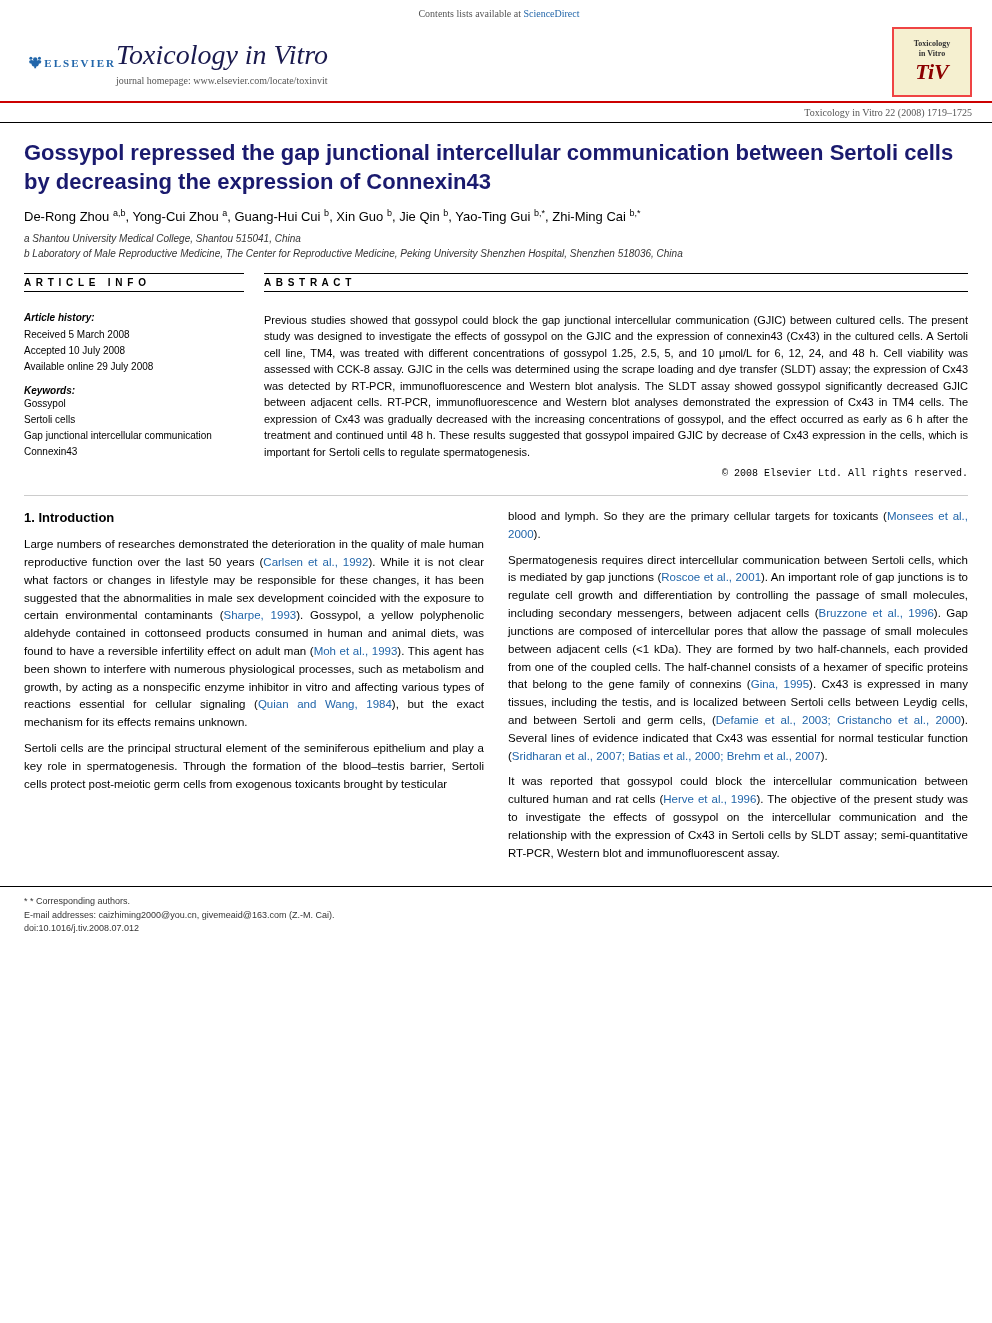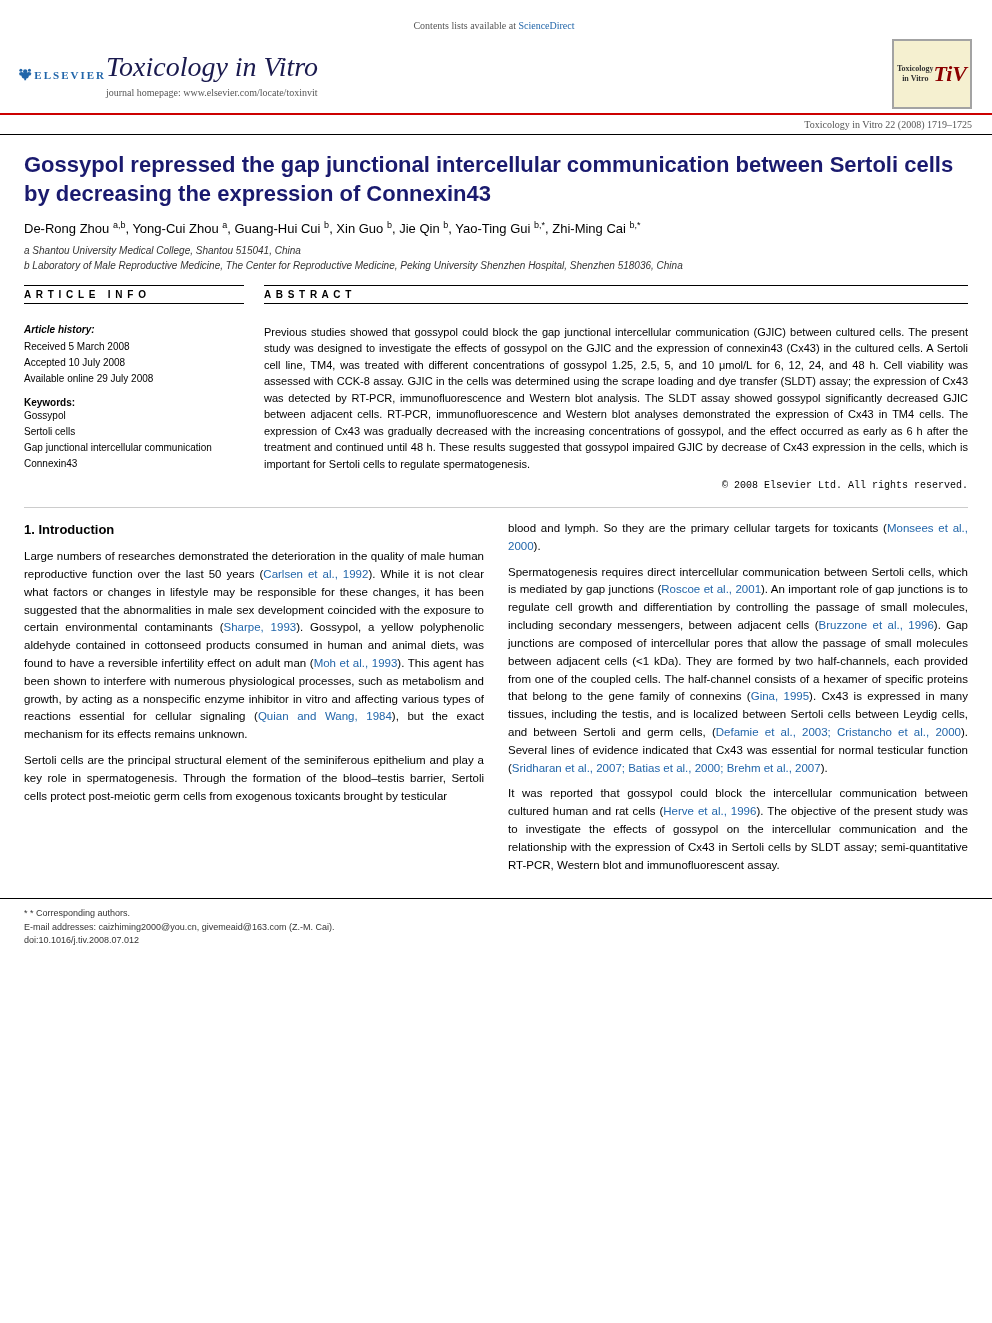--- a/index.html
+++ b/index.html
@@ -12,23 +12,22 @@
       min-height: 1323px;
     }
     .page {
       width: 992px;
       background: #fff;
       padding: 0;
     }
     
     .header {
       border-bottom: 2px solid #c00;
-      padding: 8px 20px 0 16px;
+      padding: 8px 20px 0 26px;
       position: relative;
-      margin-top: 12px;
     }
     .header-top {
       text-align: center;
       font-size: 10px;
       color: #555;
       margin-bottom: 4px;
     }
     .header-top a { color: #2266aa; text-decoration: none; }
     .header-main {
       display: flex;
@@ -67,24 +66,24 @@
       font-family: Georgia, serif;
     }
     .journal-homepage {
       font-size: 10px;
       color: #555;
       margin-top: 4px;
     }
     .journal-logo {
       width: 80px;
       height: 70px;
-      border: 2px solid #a3a3a3;
+      border: 2px solid #ef4444;
       background: #f5f0d0;
       display: flex;
-      flex-direction: row;
+      flex-direction: column;
       align-items: center;
       justify-content: center;
       font-size: 9px;
     }
     .journal-logo-title {
       font-size: 8px;
       text-align: center;
       color: #333;
       font-weight: bold;
       line-height: 1.2;
@@ -170,20 +169,21 @@
     .article-info-dates {
       font-size: 10px;
       line-height: 1.6;
       font-family: Arial, sans-serif;
     }
     .keywords-section {
       margin-top: 10px;
     }
     .keywords-label {
       font-size: 10px;
+      font-style: italic;
       font-weight: bold;
       font-family: Arial, sans-serif;
     }
     .keywords-list {
       font-size: 10px;
       line-height: 1.6;
       font-family: Arial, sans-serif;
     }
     
     .abstract-text {

